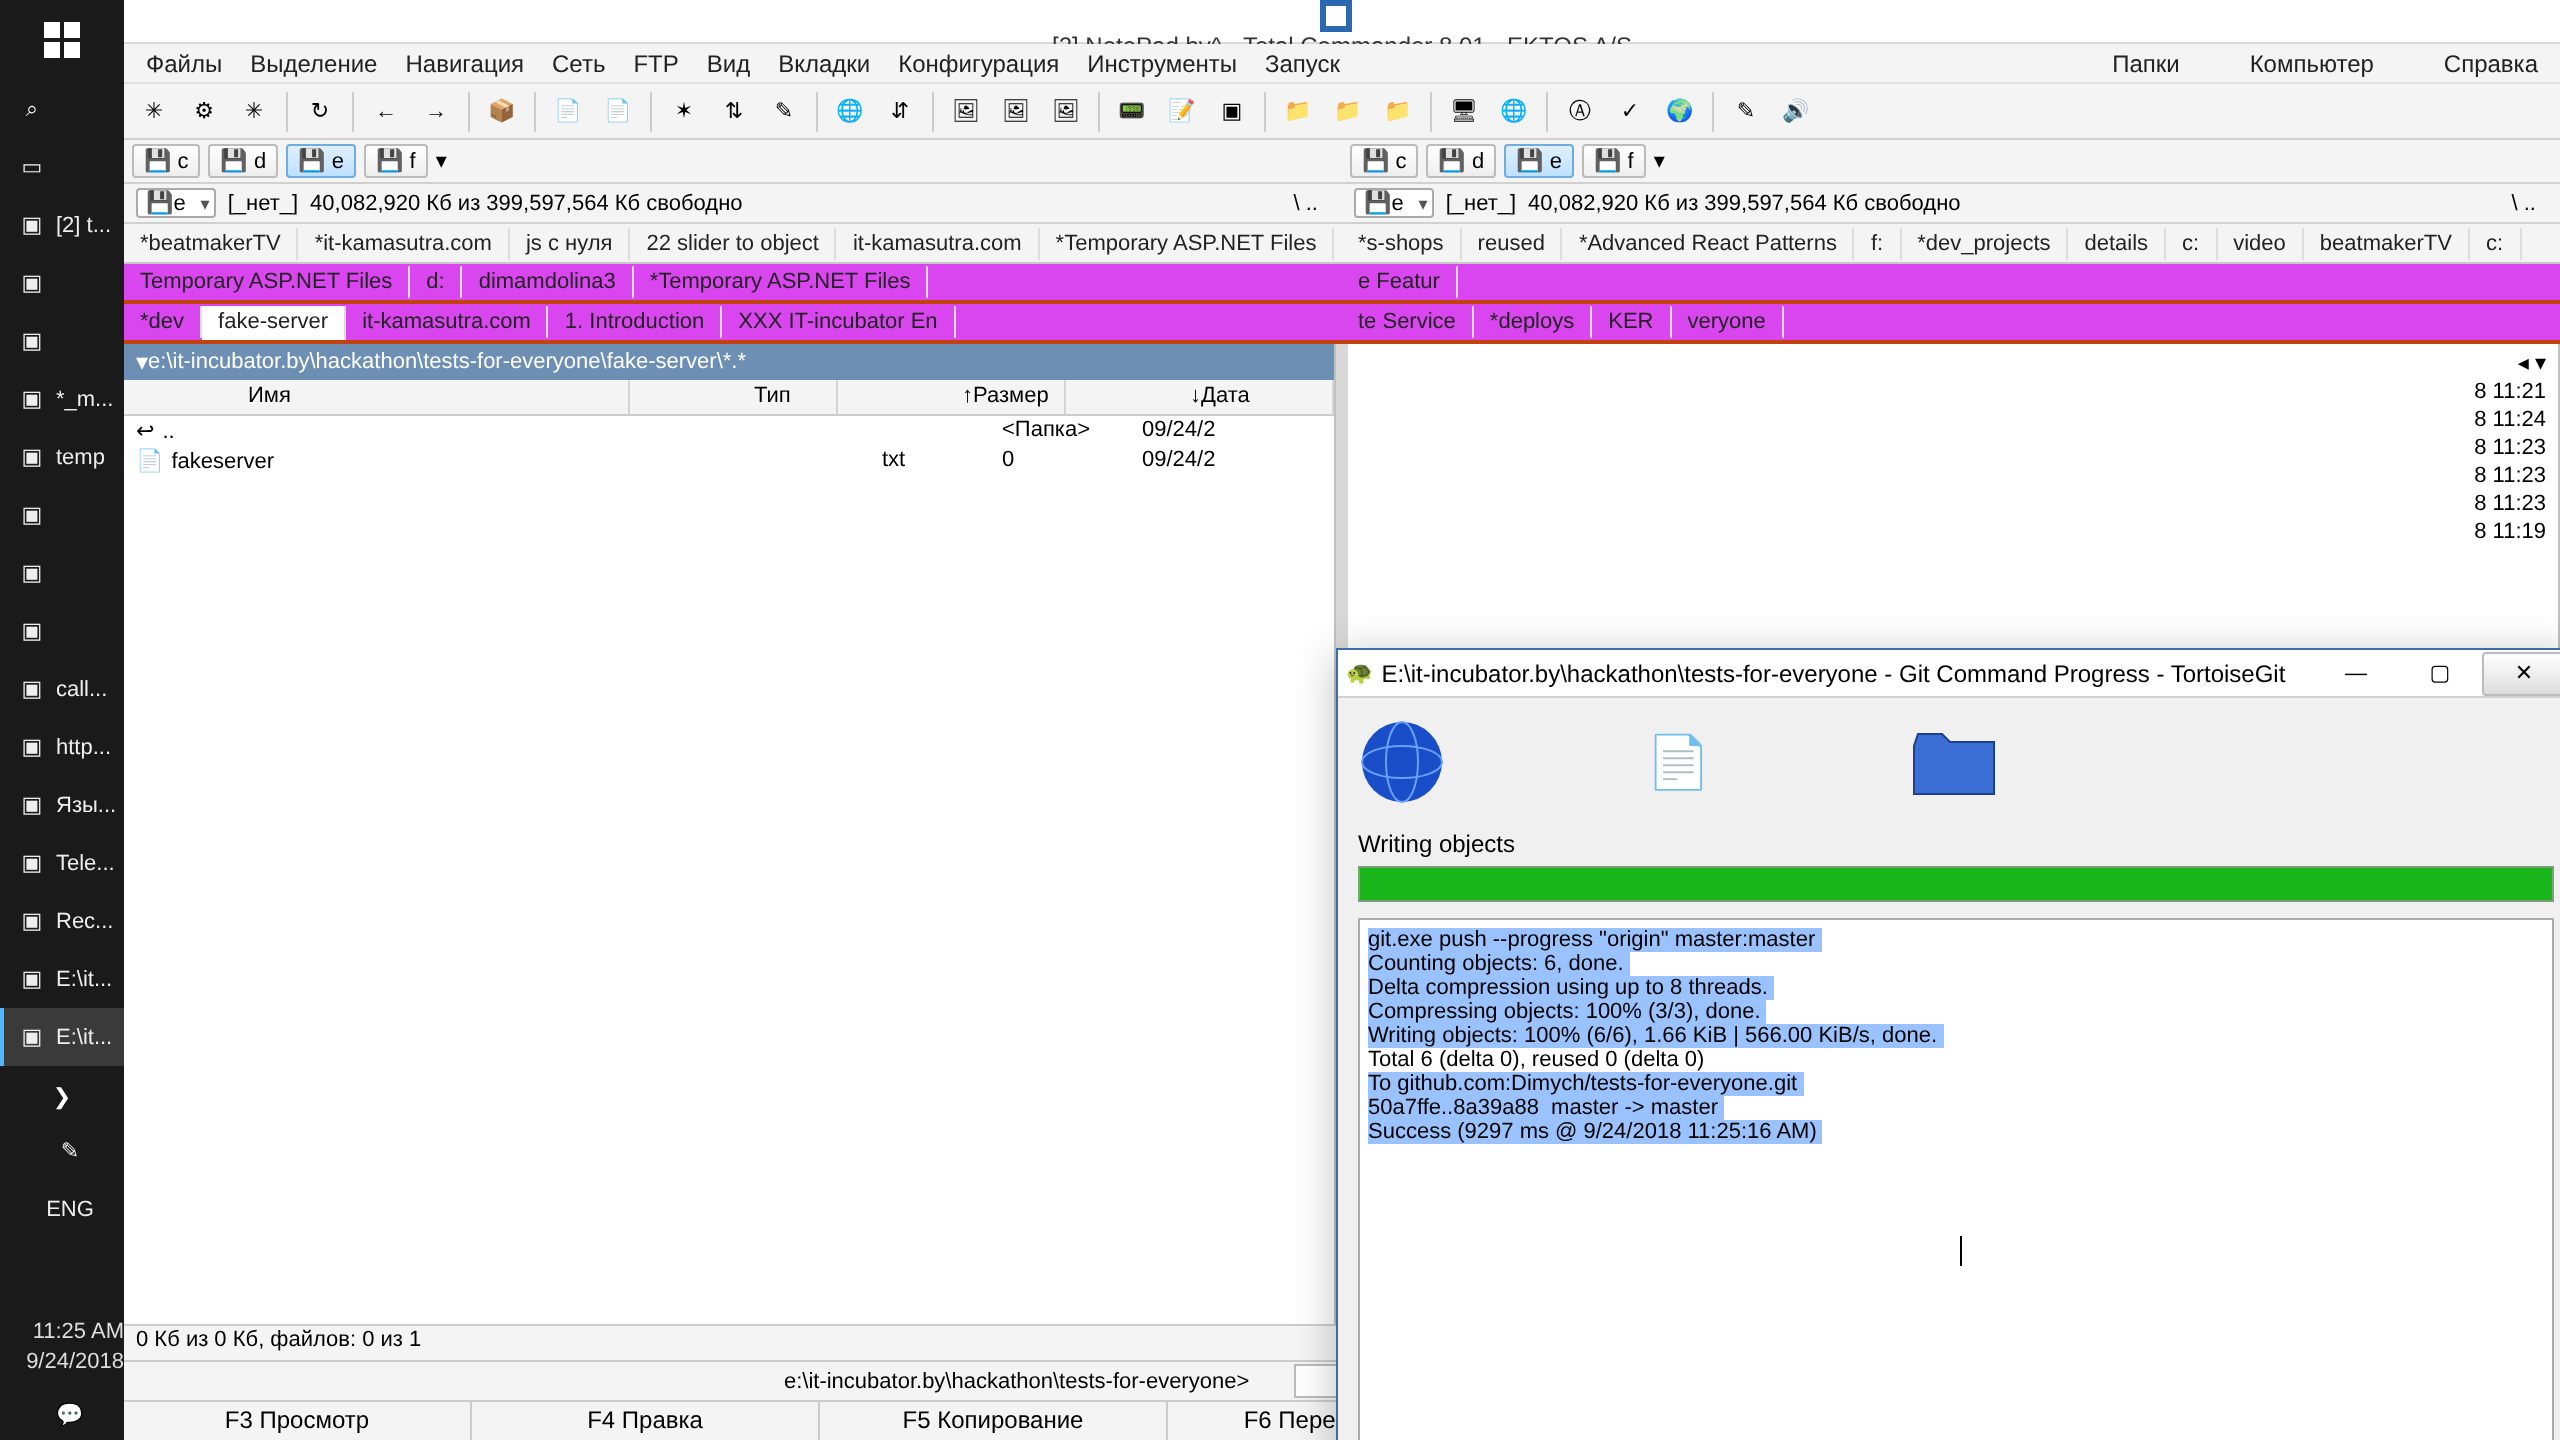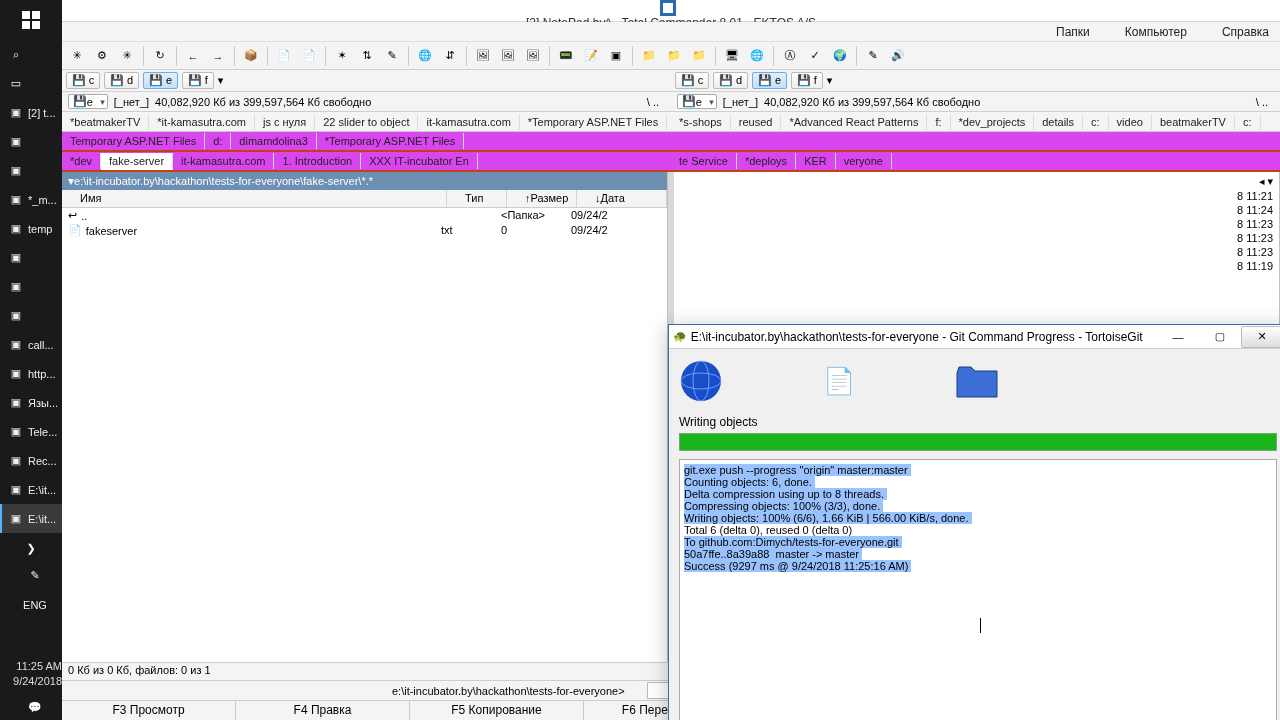--- a/index.html
+++ b/index.html
@@ -47,21 +47,21 @@
 .tabsrow .tab { padding: 2px 8px; border-right: 1px solid #ddd; white-space: nowrap; color: #222; font-size: 11px; cursor: pointer; }
 .tabsrow2 { height: 20px; background: #d946ef; display: flex; border-bottom: 2px solid #c2410c; }
 .tabsrow2 .half { flex: 1; display: flex; align-items: center; overflow: hidden; }
 .tabsrow2 .tab { padding: 2px 8px; border-right: 1px solid #ddd; white-space: nowrap; color: #222; font-size: 11px; cursor: pointer; }
 .tabsrow2 .tab.sel { background: #fff; border-bottom: 2px solid #fff; margin-bottom: -1px; }
 
 .panels { flex: 1; display: flex; background: #fff; position: relative; }
 .panels .half { flex: 1; display: flex; flex-direction: column; border-right: 1px solid #c0c0c0; }
 .pathbar { height: 18px; background: #6d8fb3; color: #fff; display: flex; align-items: center; padding: 0 6px; font-size: 12px; }
 .cols { height: 18px; background: #f4f4f4; display: flex; border-bottom: 1px solid #ccc; font-size: 11px; }
-.cols .c { padding: 2px 18px; border-right: 1px solid #d4d4d4; }
+.cols .c { padding: 2px 18px; border-right: 1px solid #d4d4d4; margin-left: 44px; }
 .cols .c1 { flex: 1; } .cols .c2 { width: 60px; } .cols .c3 { width: 70px; text-align: right; } .cols .c4 { width: 90px; }
 .filelist { flex: 1; background: #fff; font-size: 12px; }
 .filelist .row { display: flex; padding: 1px 6px; }
 .filelist .row .c1 { flex: 1; display: flex; align-items: center; gap: 4px; }
 .filelist .row .c2 { width: 60px; } .filelist .row .c3 { width: 70px; text-align: left; } .filelist .row .c4 { width: 90px; }
 
 .vsplit { width: 6px; background: #d8d8d8; cursor: col-resize; }
 
 .statusbar { height: 18px; background: #f4f4f4; display: flex; border-top: 1px solid #ccc; font-size: 12px; }
 .statusbar .half { flex: 1; padding: 1px 6px; }
@@ -195,20 +195,21 @@
     </span>
     <span class="ttl">[2] NotePad.by^ - Total Commander 8.01 - EKTOS A/S</span>
     <div class="winbtns">
       <div class="winbtn">—</div>
       <div class="winbtn">▢</div>
       <div class="winbtn">✕</div>
     </div>
   </div>
 
   <div class="menubar">
+    <span id="menu-left"><span class="mi">Файлы</span><span class="mi">Выделение</span><span class="mi">Навигация</span><span class="mi">Сеть</span><span class="mi">FTP</span><span class="mi">Вид</span><span class="mi">Вкладки</span><span class="mi">Конфигурация</span><span class="mi">Инструменты</span><span class="mi">Запуск</span></span>
     <div class="right-menu" id="menu-right">
         <span class="mi">Папки</span>
         <span class="mi">Компьютер</span>
         <span class="mi">Справка</span>
       </div>
   </div>
 
   <div class="toolbar">
     <span class="tbtn">✳</span>
     <span class="tbtn">⚙</span>
@@ -308,20 +309,23 @@
         <span class="tab">c:</span>
       </div>
   </div>
   <div class="tabsrow2">
     <div class="half" id="tabs2-left">
         <span class="tab">Temporary ASP.NET Files</span>
         <span class="tab">d:</span>
         <span class="tab">dimamdolina3</span>
         <span class="tab">*Temporary ASP.NET Files</span>
       </div>
+    <div class="half">
+        <span class="tab">e Featur</span>
+      </div>
   </div>
   <div class="tabsrow2">
     <div class="half" id="tabs3-left">
         <span class="tab">*dev</span>
         <span class="tab sel">fake-server</span>
         <span class="tab">it-kamasutra.com</span>
         <span class="tab">1. Introduction</span>
         <span class="tab">XXX IT-incubator En</span>
       </div>
     <div class="half" id="tabs3-right">

